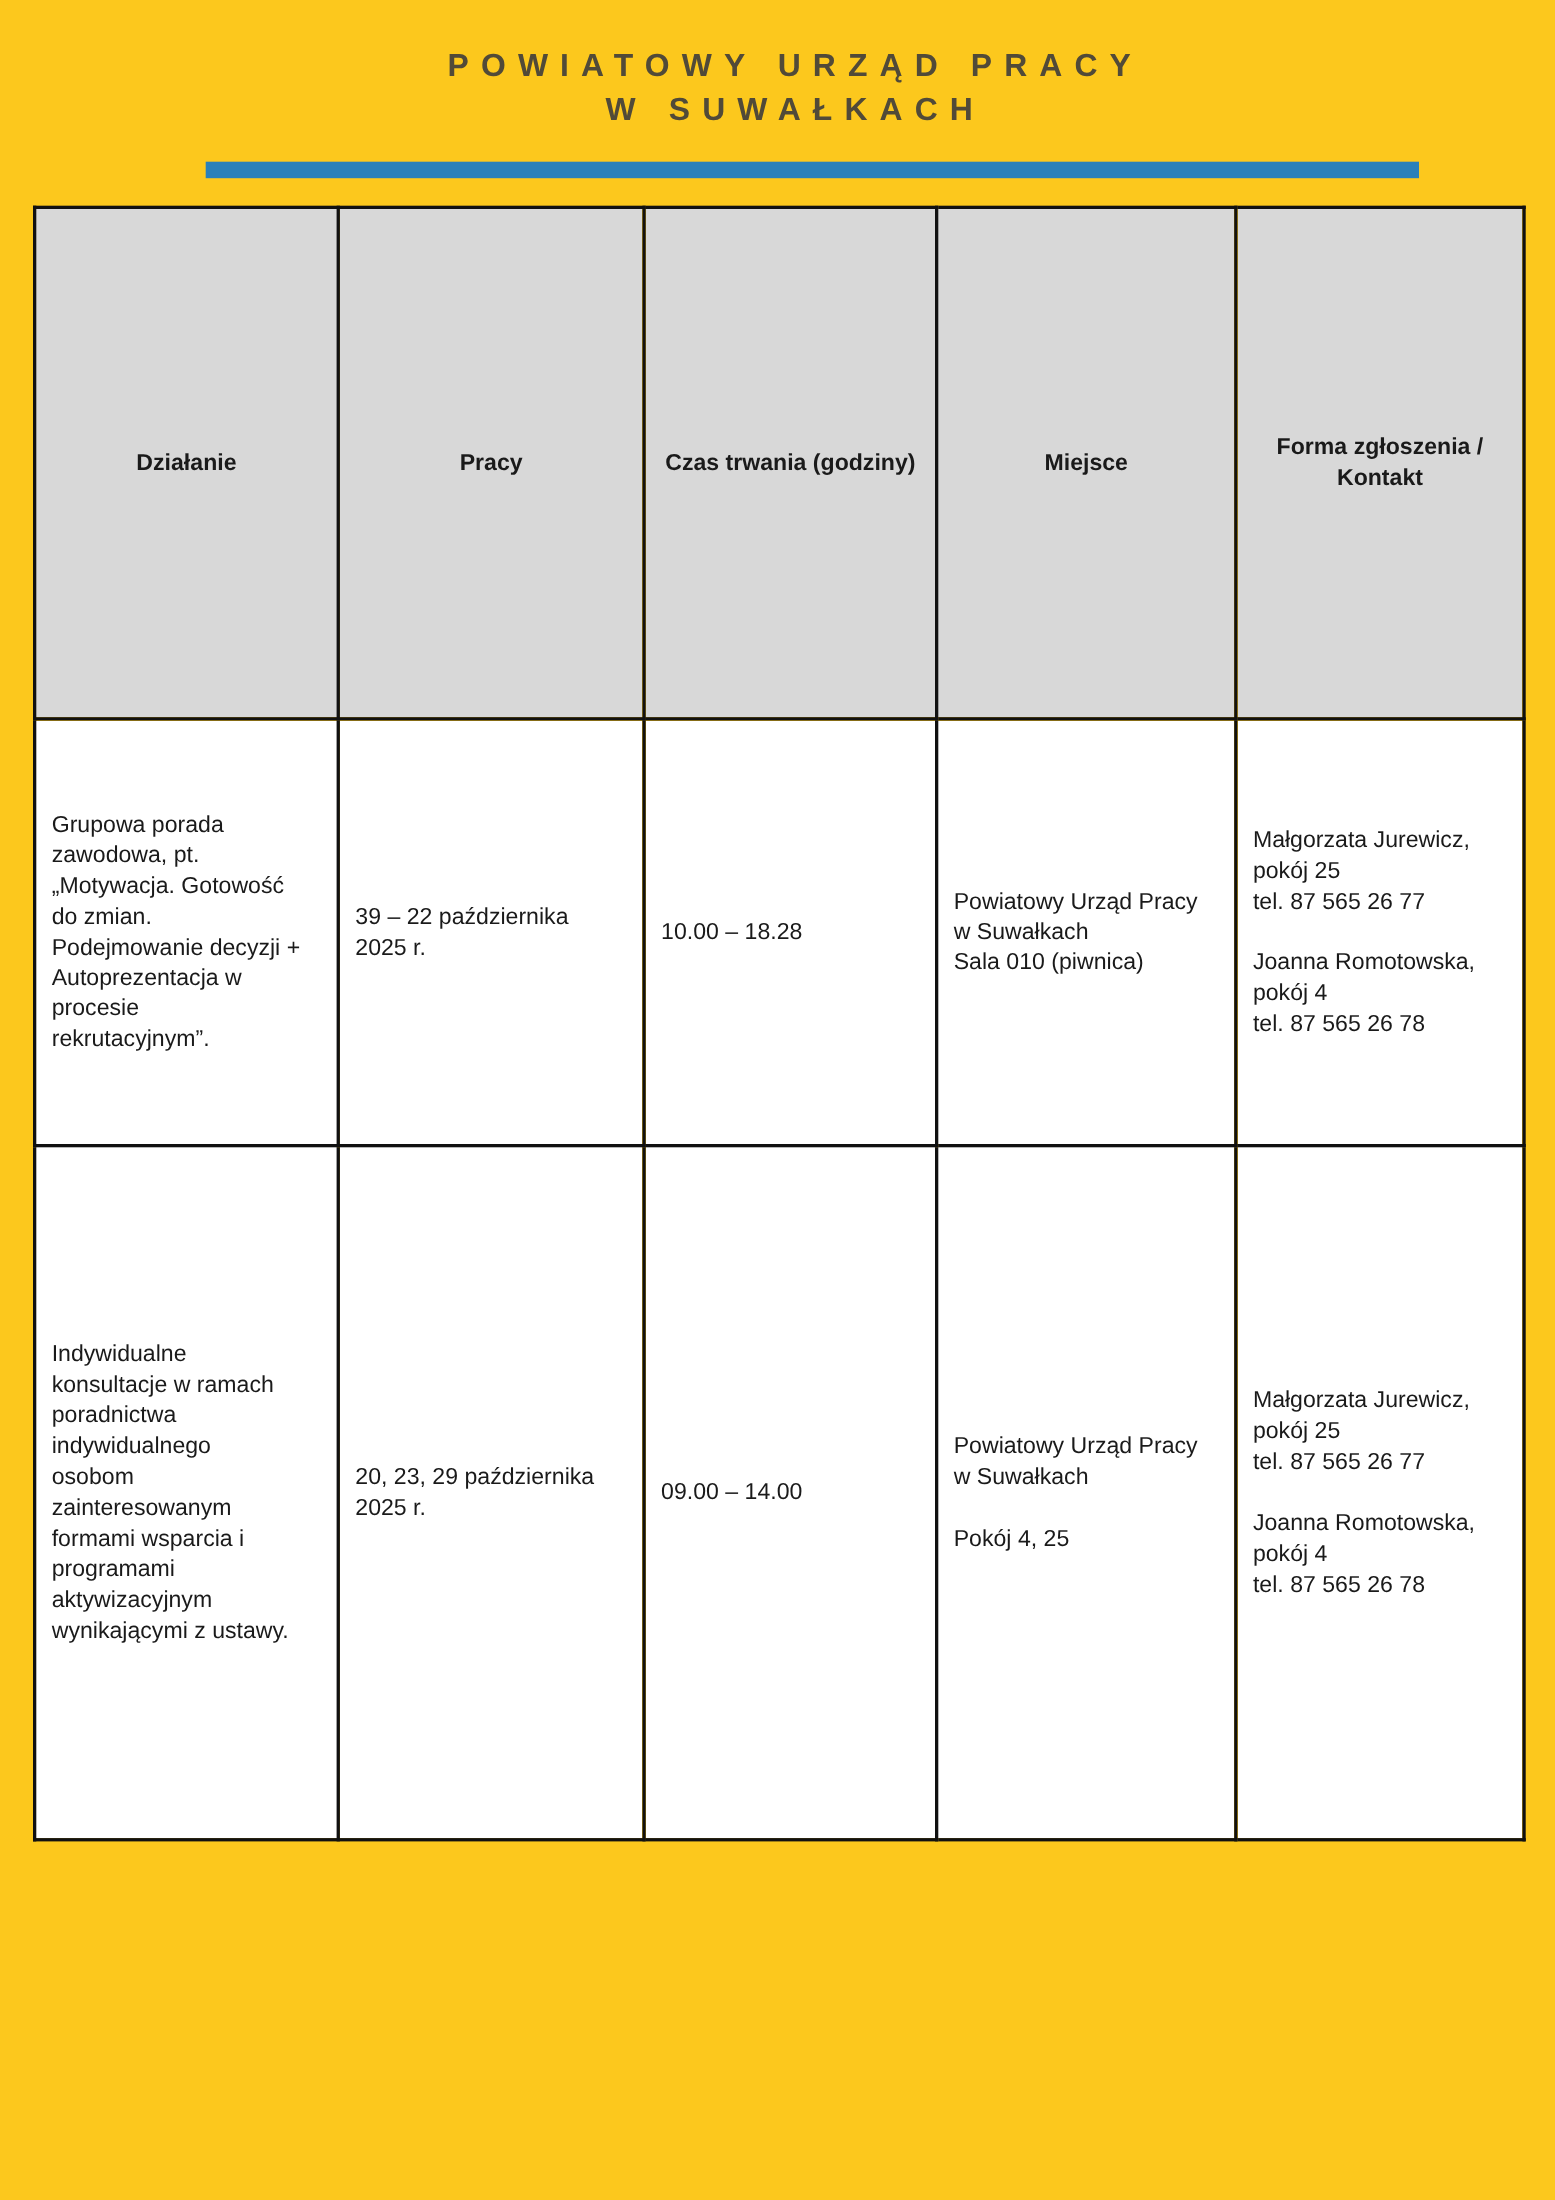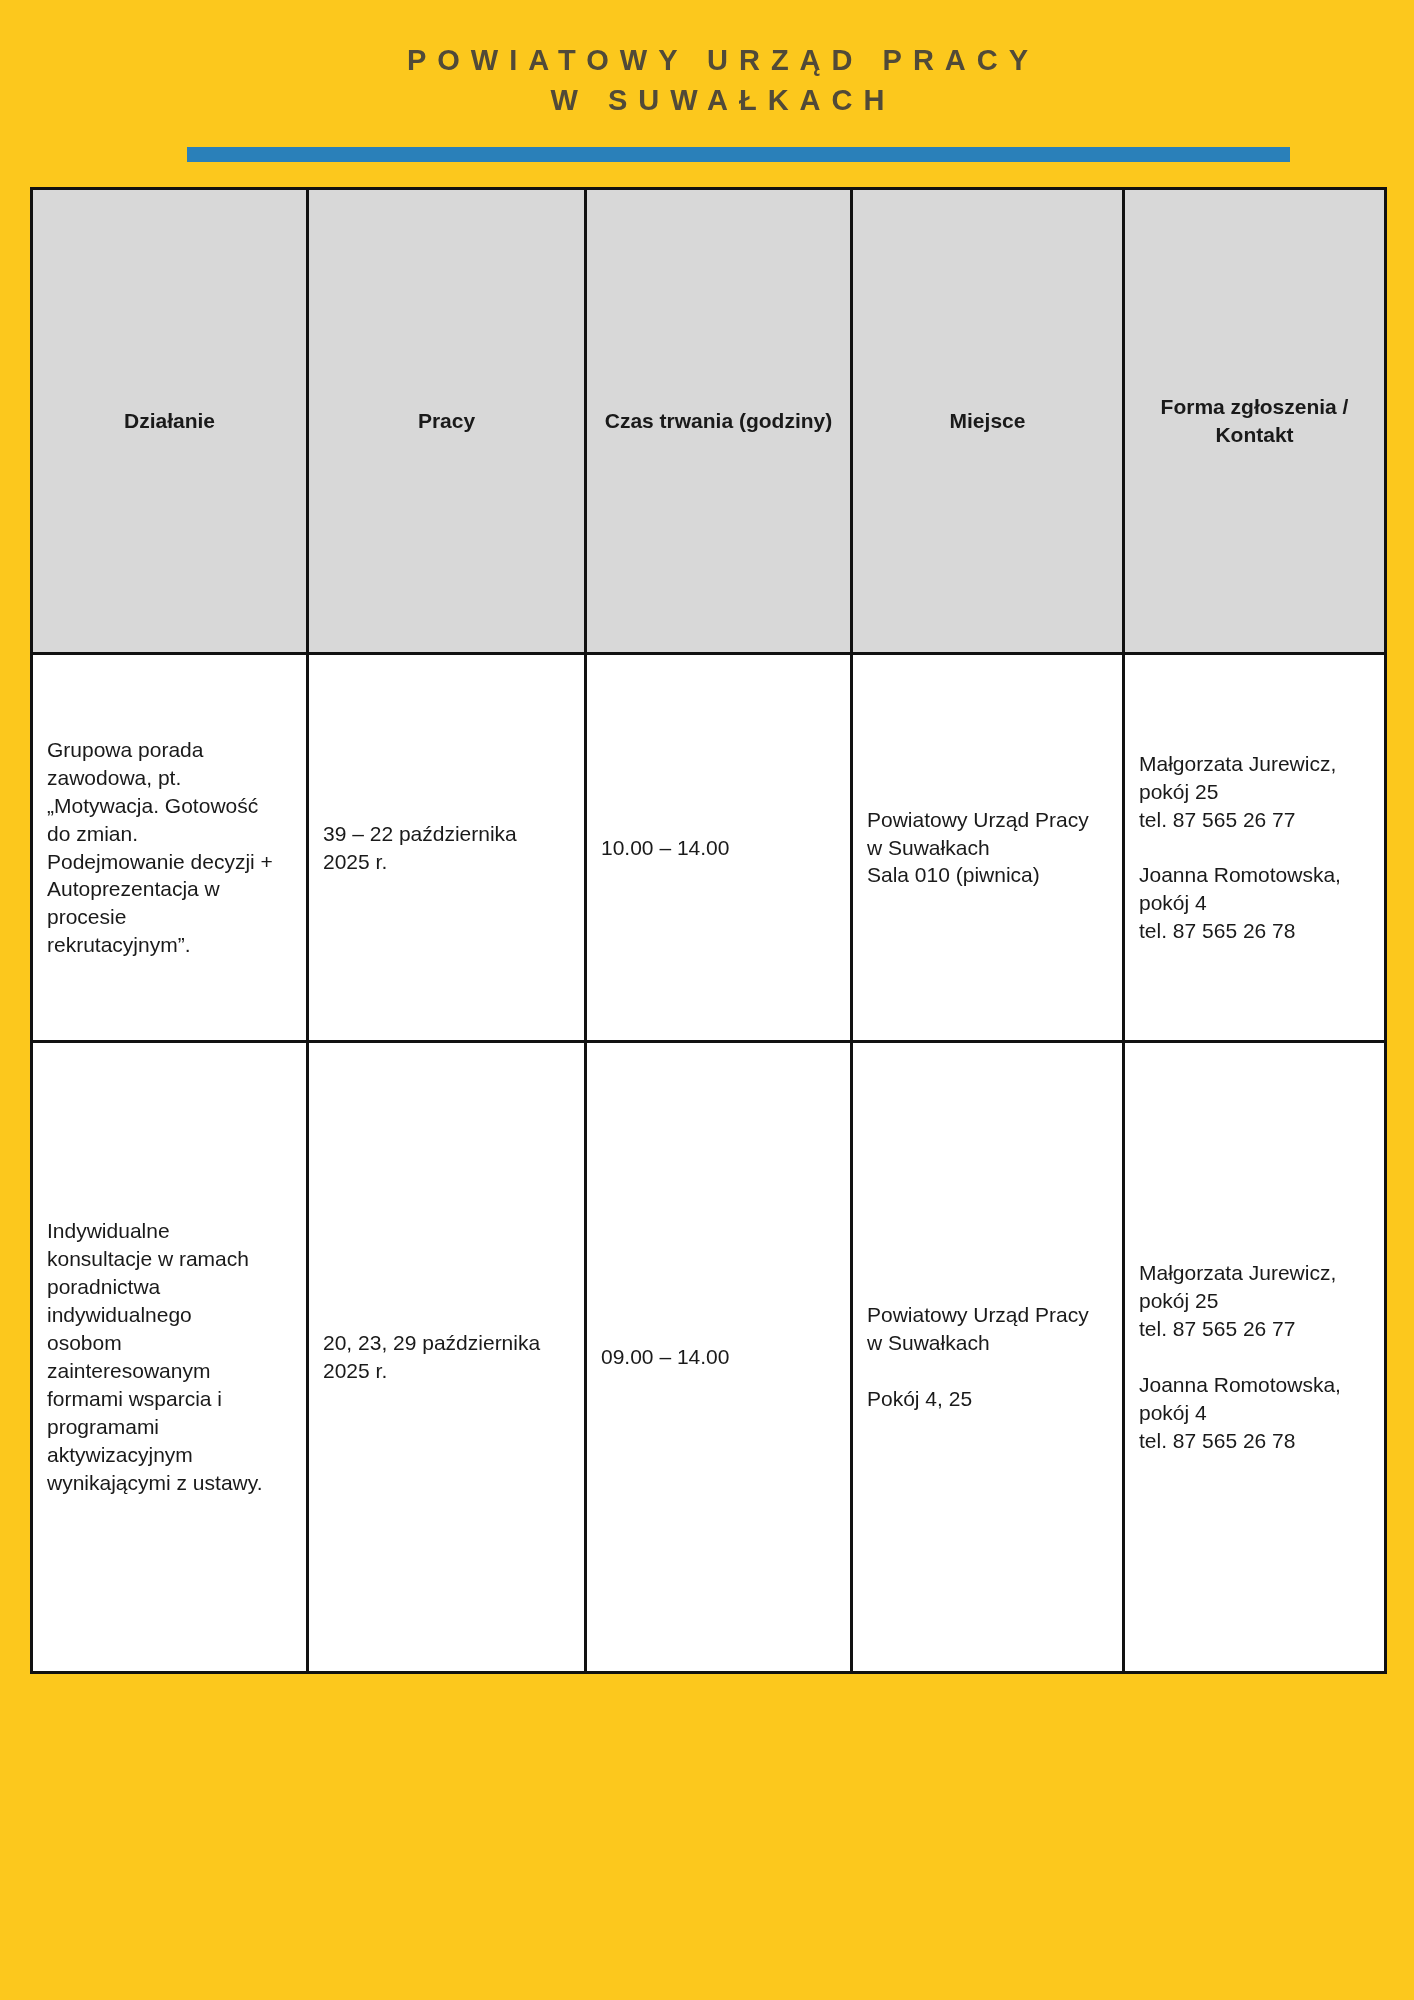--- a/index.html
+++ b/index.html
@@ -103,21 +103,21 @@
         <td>Grupowa porada
 zawodowa, pt.
 „Motywacja. Gotowość
 do zmian.
 Podejmowanie decyzji +
 Autoprezentacja w
 procesie
 rekrutacyjnym”.</td>
         <td>39 – 22 października
 2025 r.</td>
-        <td>10.00 – 14.00</td>
+        <td>10.00 – 18.28</td>
         <td>Powiatowy Urząd Pracy
 w Suwałkach
 Sala 010 (piwnica)</td>
         <td>Małgorzata Jurewicz,
 pokój 25
 tel. 87 565 26 77
 
 Joanna Romotowska,
 pokój 4
 tel. 87 565 26 78</td>

